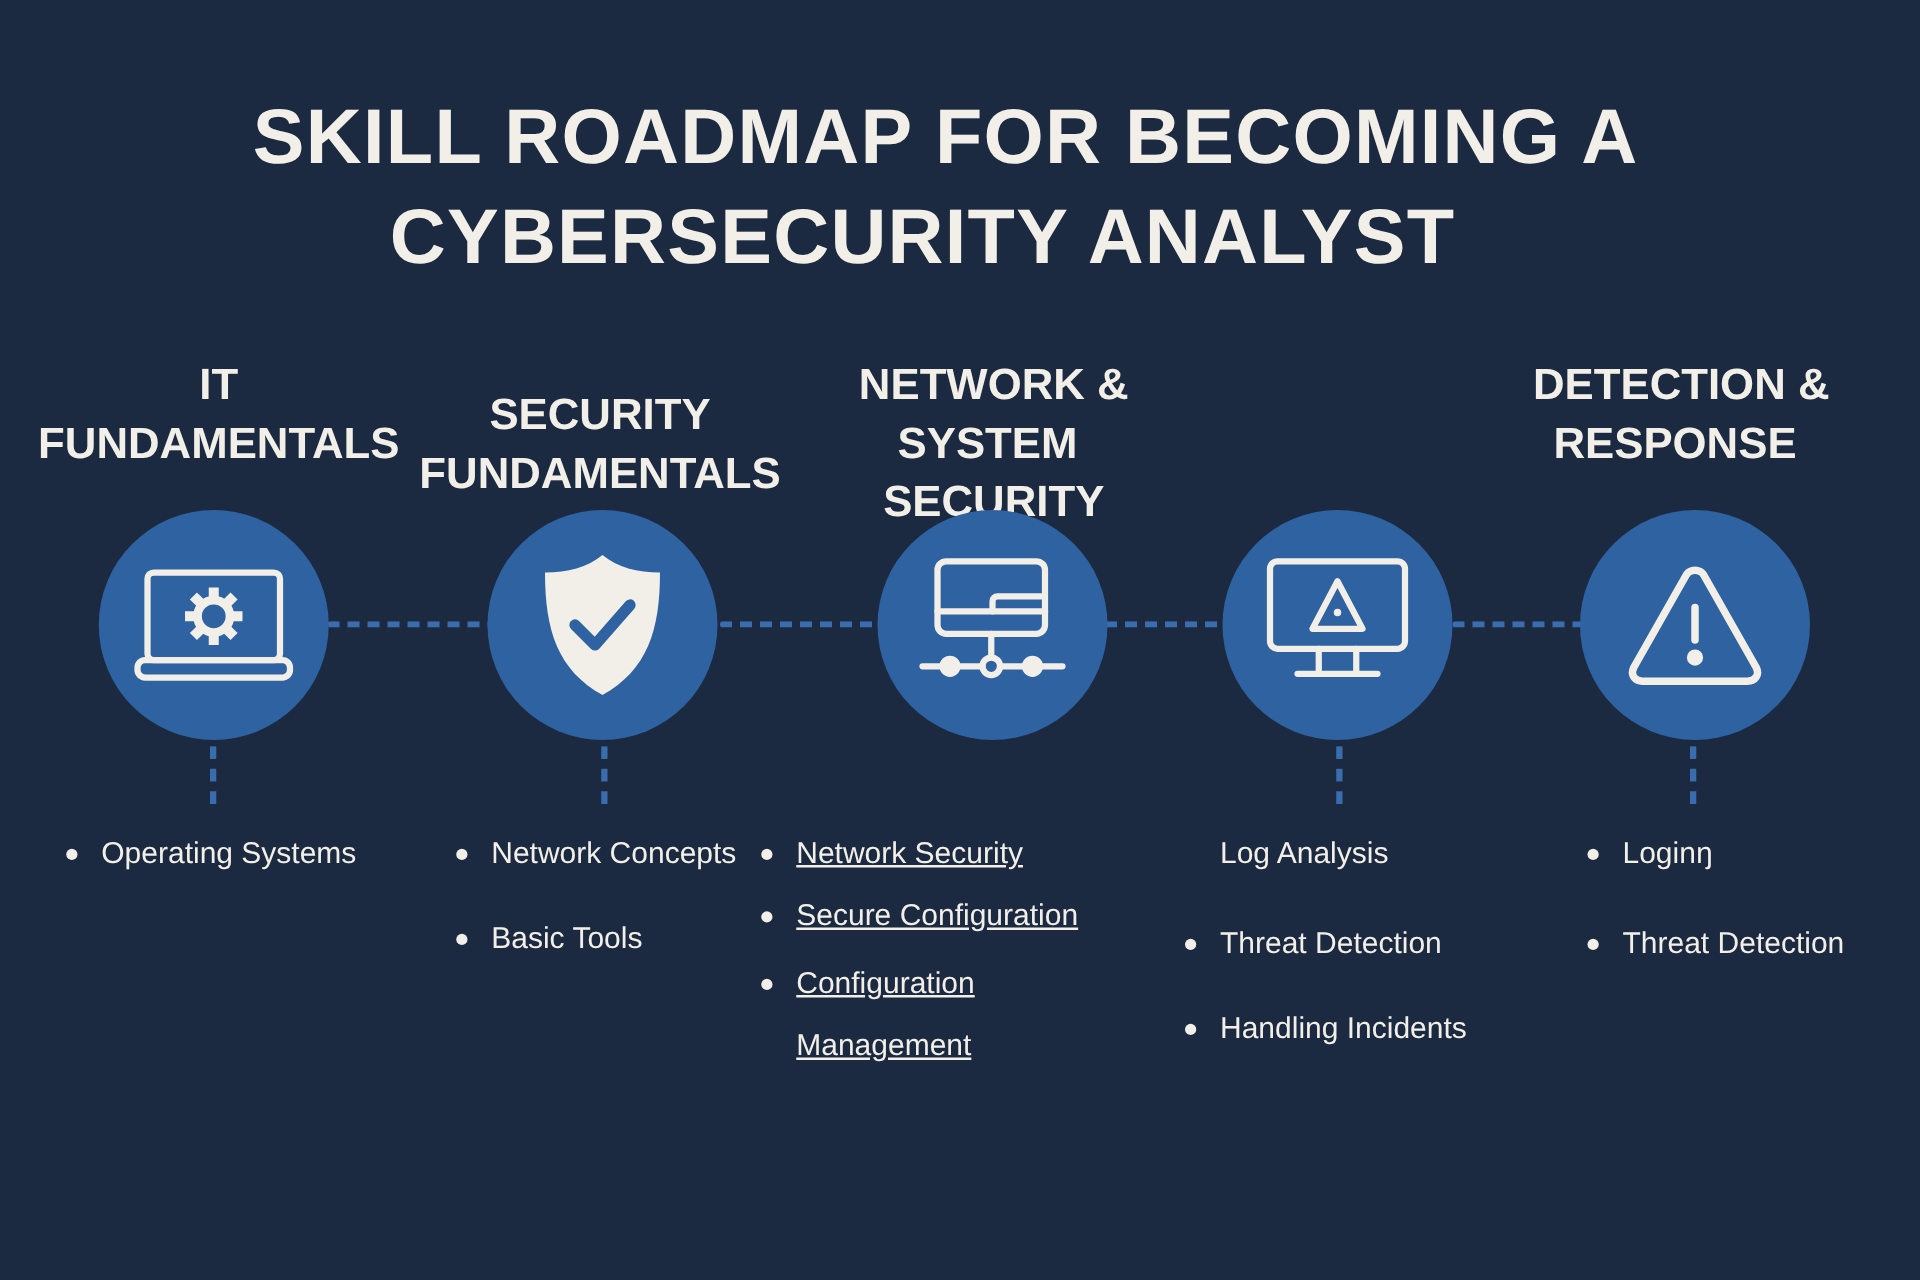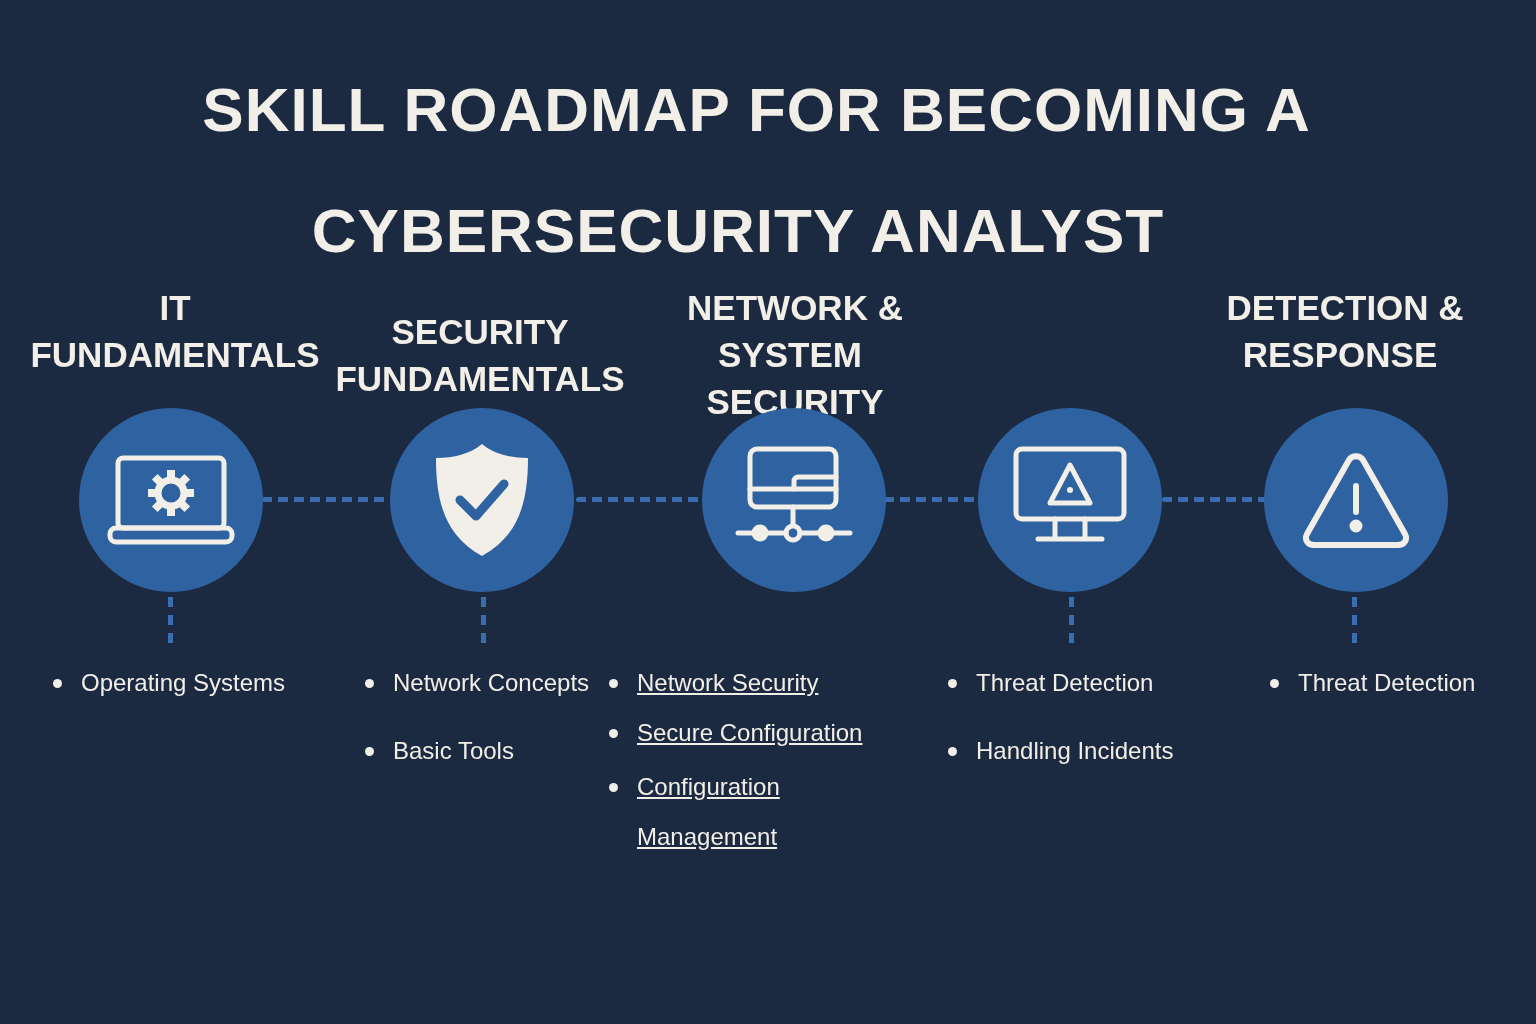--- a/index.html
+++ b/index.html
@@ -9,21 +9,21 @@
     font-family: "Liberation Sans", "DejaVu Sans", sans-serif;
     color: #f2efe8;
     position: relative;
   }
   .title {
     position: absolute; left: 0; top: 70px; width: 1536px;
     text-align: center; font-weight: 700; font-size: 62px; line-height: 80px;
     letter-spacing: 1px;
   }
   .title .l1 { display: block; padding-right: 23px; }
-  .title .l2 { display: block; padding-right: 60px; margin-top: 41px; }
+  .title .l2 { display: block; padding-right: 60px; }
   .stage-title {
     position: absolute; text-align: center; font-weight: 700;
     font-size: 35px; line-height: 47px; text-transform: uppercase;
   }
   .circle {
     position: absolute; width: 184px; height: 184px; border-radius: 50%;
     background: #2e62a0;
     display: flex; align-items: center; justify-content: center;
   }
   .hdash {
@@ -176,28 +176,36 @@
     <span class="dot"></span>
     <span>Secure Configuration</span>
   </div>
   <div class="item tight" style="width:250px; margin-top:4px;">
     <span class="dot"></span>
     <span>Configuration Management</span>
   </div>
 </div>
 
 <div class="list" style="left:948px; top:658px; width:250px;">
+  <div class="item nobullet" style="margin-bottom:22px;">
+    
+    <span>Log Analysis</span>
+  </div>
   <div class="item">
     <span class="dot"></span>
     <span>Threat Detection</span>
   </div>
   <div class="item">
     <span class="dot"></span>
     <span>Handling Incidents</span>
   </div>
 </div>
 
 <div class="list" style="left:1270px; top:658px; width:210px;">
+  <div class="item" style="margin-bottom:22px;">
+    <span class="dot"></span>
+    <span>Loginŋ</span>
+  </div>
   <div class="item">
     <span class="dot"></span>
     <span>Threat Detection</span>
   </div>
 </div>
 
 </body></html>

